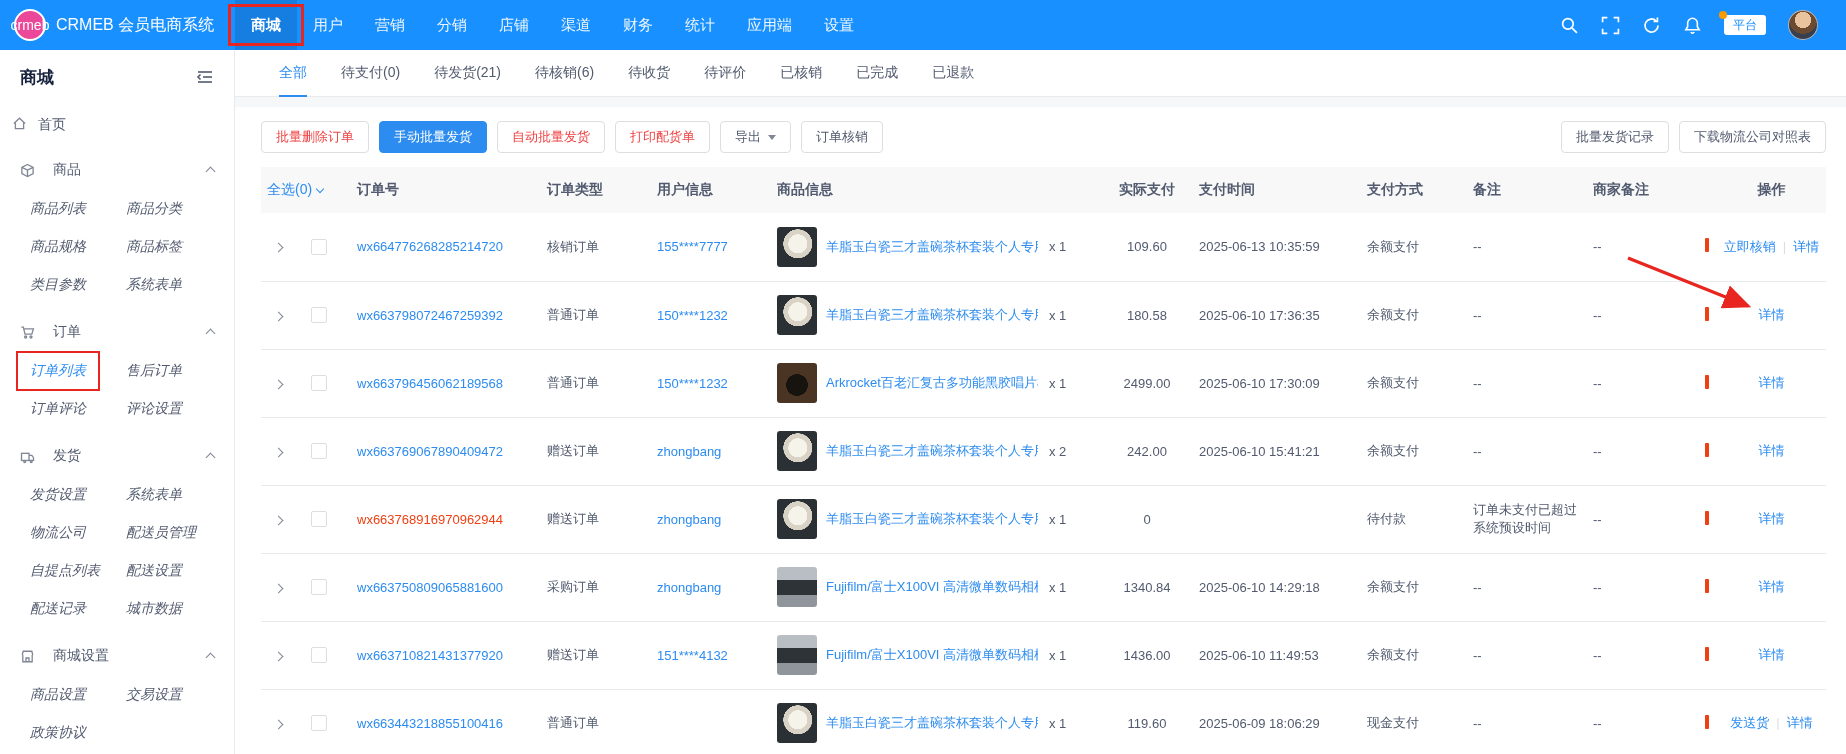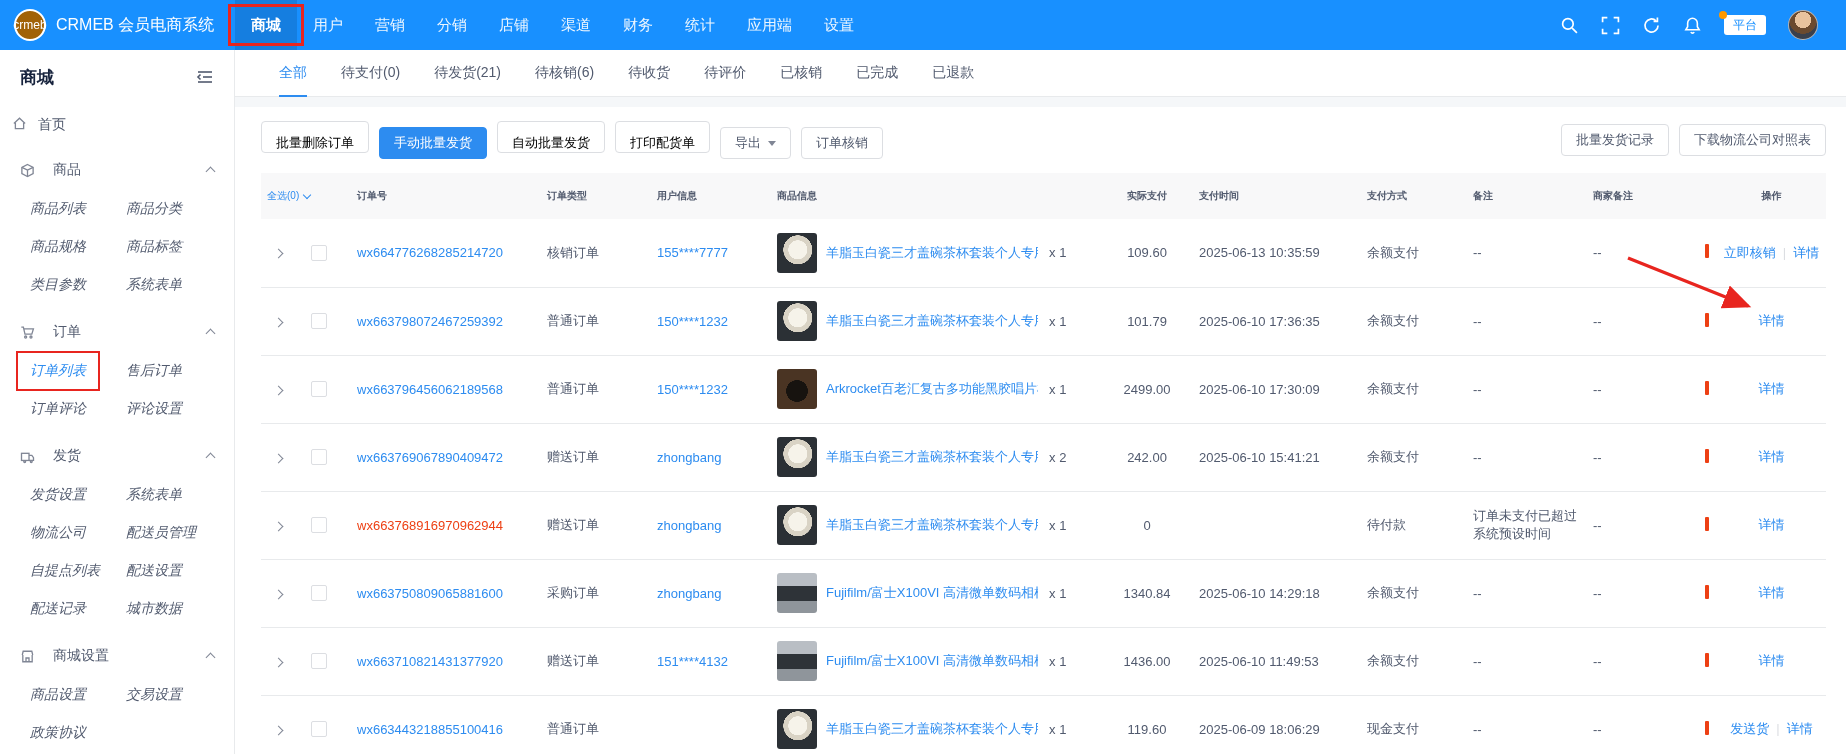--- a/index.html
+++ b/index.html
@@ -4,22 +4,22 @@
 <style>
   * { margin:0; padding:0; box-sizing:border-box; }
   html,body { width:1846px; height:754px; overflow:hidden; background:#f5f7f9;
     font-family:"Liberation Sans","DejaVu Sans",sans-serif; color:#515a6e; font-size:14px; }
   :root { --primary:#2d8cf0; --navbar:#1890ff; --danger:#ed4014; --annot:#e8251f; --badge:#ff9900; }
 
   
   .navbar { position:fixed; top:0; left:0; right:0; height:50px; background:var(--navbar);
     display:flex; align-items:stretch; z-index:40; }
   .logo { display:flex; align-items:center; gap:10px; width:235px; padding-left:14px; flex-shrink:0; }
-  .logo-circle { width:32px; height:32px; border-radius:50%; background:#a16207; border:2px solid #fff;
-    color:#fff; font-size:12px; display:flex; align-items:center; justify-content:center; flex-shrink:0; }
+  .logo-circle { width:32px; height:32px; border-radius:50%; background:#ec4899; border:2px solid #fff;
+    color:#fff; font-size:14px; display:flex; align-items:center; justify-content:center; flex-shrink:0; }
   .logo-text { color:#fff; font-size:16px; white-space:nowrap; }
   .nav-items { display:flex; align-items:stretch; }
   .nav-item { display:flex; align-items:center; padding:0 16px; color:rgba(255,255,255,.92);
     font-size:15px; cursor:pointer; position:relative; white-space:nowrap; }
   .nav-item.active { background:rgba(0,0,0,.12); color:#fff; font-weight:700; }
   .annotated-nav::after { content:''; position:absolute; inset:4px -7px; border:3px solid var(--annot); pointer-events:none; }
   .nav-right { margin-left:auto; display:flex; align-items:center; gap:22px; padding-right:28px; }
   .nav-icon { width:19px; height:19px; color:#fff; cursor:pointer; display:block; }
   .platform-pill { position:relative; background:#fff; color:var(--navbar); font-size:12px;
     padding:4px 9px; border-radius:3px; cursor:pointer; line-height:1; }
@@ -49,30 +49,30 @@
     border-bottom:1px solid #e8eaec; }
   .tab { display:flex; align-items:center; font-size:14px; color:#515a6e; cursor:pointer; position:relative; white-space:nowrap; }
   .tab.active { color:var(--primary); }
   .tab.active::after { content:''; position:absolute; left:0; right:0; bottom:-1px; height:2px; background:var(--primary); }
 
   .content-card { margin-top:10px; background:#fff; padding:14px 20px 0 26px; height:700px; }
   .toolbar { display:flex; align-items:center; }
   .btn { height:32px; padding:0 14px; border:1px solid #dcdee2; border-radius:4px; background:#fff;
     font-size:13px; color:#515a6e; cursor:pointer; margin-right:10px; display:inline-flex;
     align-items:center; gap:7px; white-space:nowrap; }
-  .btn.disabled { color:#000000; cursor:not-allowed;align-items:flex-end; }
+  .btn.disabled { color:#ef4444; cursor:not-allowed; }
   .btn.primary { background:var(--primary); border-color:var(--primary); color:#fff; }
   .toolbar-right { margin-left:auto; }
   .toolbar-right .btn:last-child { margin-right:0; }
   .caret-down { width:0; height:0; border-left:4px solid transparent; border-right:4px solid transparent;
     border-top:5px solid #808695; display:inline-block; }
 
   
   .order-table { width:100%; border-collapse:collapse; table-layout:fixed; margin-top:14px; }
-  .order-table th { background:#f8f8f9; height:46px; font-weight:600; font-size:10px; color:#515a6e;
+  .order-table th { background:#f8f8f9; height:46px; font-weight:600; font-size:14px; color:#515a6e;
     text-align:left; padding:0 6px; white-space:nowrap; overflow:hidden; }
   .order-table td { border-bottom:1px solid #e8eaec; height:68px; font-size:13px; color:#515a6e;
     padding:0 6px; overflow:hidden; background:#fff; }
   .col-paid, th.col-paid { text-align:center; }
   th.col-actions, td.col-actions { text-align:center; box-shadow:-8px 0 8px -6px rgba(0,0,0,.18); }
   th.col-sliver, td.col-sliver { padding:0; }
   .select-all { color:var(--primary); cursor:pointer; display:inline-flex; align-items:center; gap:5px; font-weight:400; }
   .caret-blue { width:6px; height:6px; border-style:solid; border-color:var(--primary);
     border-width:1.5px 1.5px 0 0; transform:rotate(135deg); margin-top:-3px; }
   .expand-icon { width:7px; height:7px; border-style:solid; border-color:#808695;
@@ -324,21 +324,21 @@
             <td><a class="link order-no">wx663798072467259392</a></td>
             <td>普通订单</td>
             <td><a class="link">150****1232</a></td>
             <td>
               <div class="product-cell">
                 <span class="thumb thumb-teacup"></span>
                 <a class="product-name">羊脂玉白瓷三才盖碗茶杯套装个人专用不...</a>
                 <span class="product-qty">x 1</span>
               </div>
             </td>
-            <td class="col-paid">101.79</td>
+            <td class="col-paid">180.58</td>
             <td>2025-06-10 17:36:35</td>
             <td>余额支付</td>
             <td>--</td>
             <td>--</td>
             <td class="col-sliver"><span class="status-sliver"></span></td>
             <td class="col-actions"><a class="link action-link">详情</a></td>
           </tr>
           <tr>
             <td><span class="expand-icon"></span></td>
             <td><span class="checkbox"></span></td>

